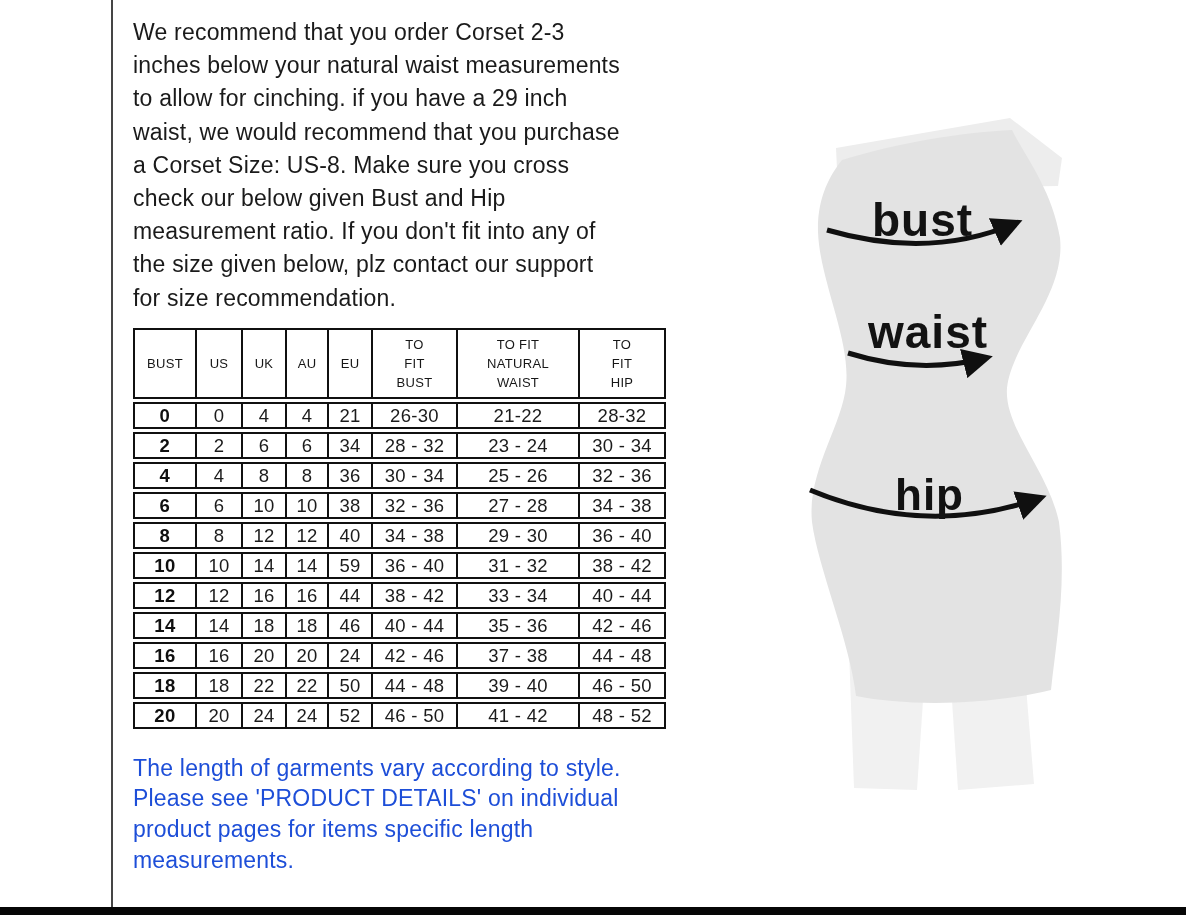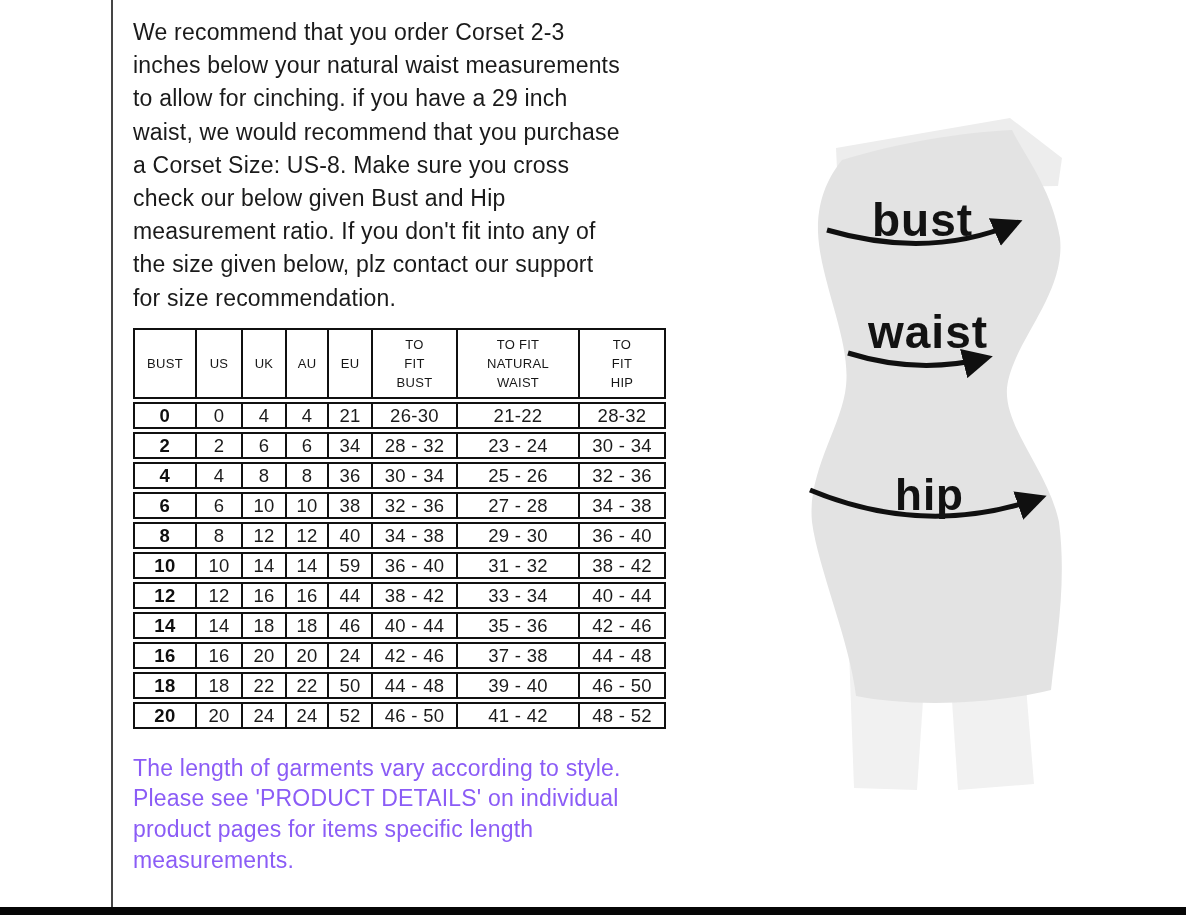--- a/index.html
+++ b/index.html
@@ -93,21 +93,21 @@
   col.c6 { width: 85px; }
   col.c7 { width: 122px; }
   col.c8 { width: 88px; }
 
   .length-note {
     margin-top: 21px;
     width: 505px;
     font-size: 23px;
     line-height: 30.6px;
     letter-spacing: 0.2px;
-    color: #8b5cf6;
+    color: #1d4ed8;
   }
 
   .figure-wrap {
     position: absolute;
     left: 760px; top: 90px;
     width: 426px; height: 730px;
   }
   .figure-wrap svg { display: block; width: 426px; height: 730px; }
   .fig-label {
     font-family: "Liberation Sans", sans-serif;

